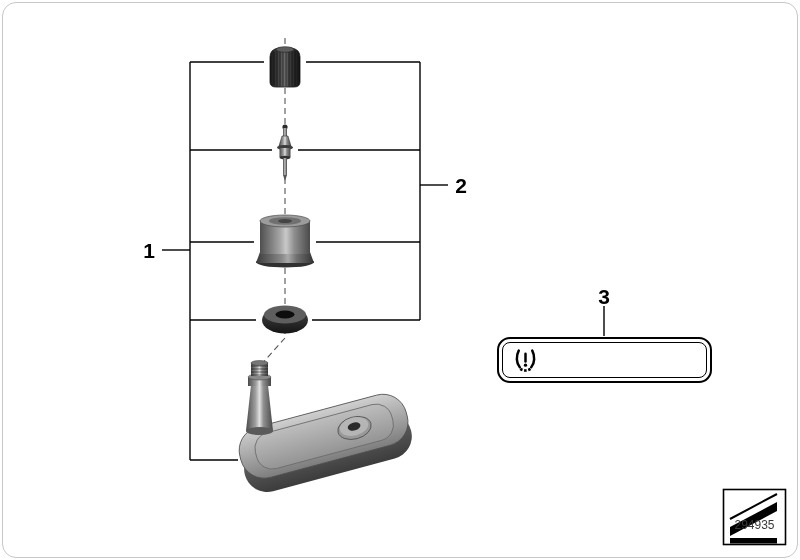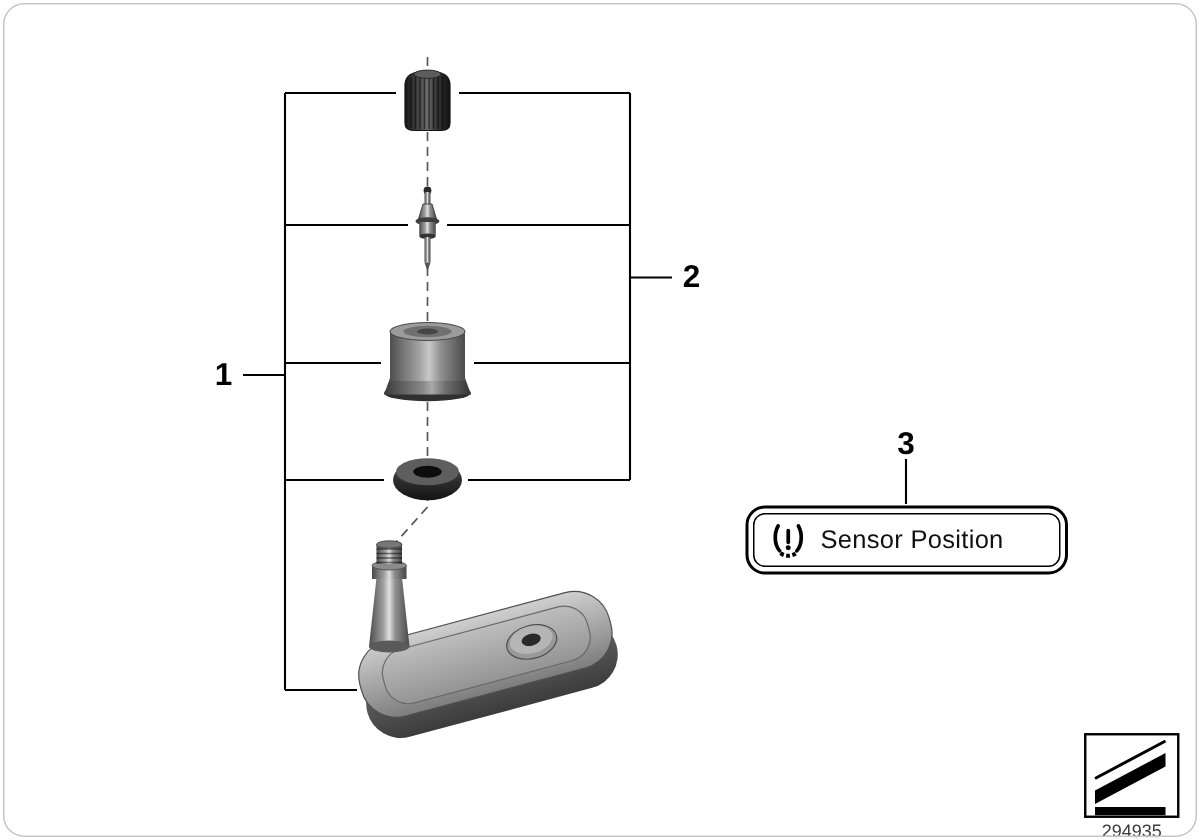--- a/index.html
+++ b/index.html
@@ -52,21 +52,21 @@
   }
   .badge-text {
     font-size: 17px;
     color: #111;
     letter-spacing: 0.2px;
     white-space: nowrap;
   }
   .part-number {
     position: absolute;
     left: 723px;
-    top: 547px;
+    top: 518px;
     width: 63px;
     text-align: center;
     font-size: 12px;
     color: #3a3a3a;
   }
 </style>
 </head>
 <body>
 
 <div class="canvas">
@@ -222,20 +222,19 @@
 
   <div class="badge">
     <div class="badge-inner">
       <svg width="27" height="27" viewBox="0 0 26 26">
         <path d="M6.5,3.5 C3.8,8.5 4,15.5 7.5,19.5" fill="none" stroke="#000" stroke-width="2.4" stroke-linecap="round"></path>
         <path d="M19.5,3.5 C22.2,8.5 22,15.5 18.5,19.5" fill="none" stroke="#000" stroke-width="2.4" stroke-linecap="round"></path>
         <path d="M8,21 C11,23.2 15,23.2 18,21" fill="none" stroke="#000" stroke-width="2.6" stroke-dasharray="2.4 1.6"></path>
         <line x1="13" y1="6.5" x2="13" y2="14" stroke="#000" stroke-width="2.4" stroke-linecap="round"></line>
         <circle cx="13" cy="17.5" r="1.6" fill="#000"></circle>
       </svg>
-      <span class="badge-text">Sensor Position</span>
     </div>
   </div>
 
   <div class="part-number">294935</div>
 
   <div class="frame"></div>
 </div>
 
 </body></html>

